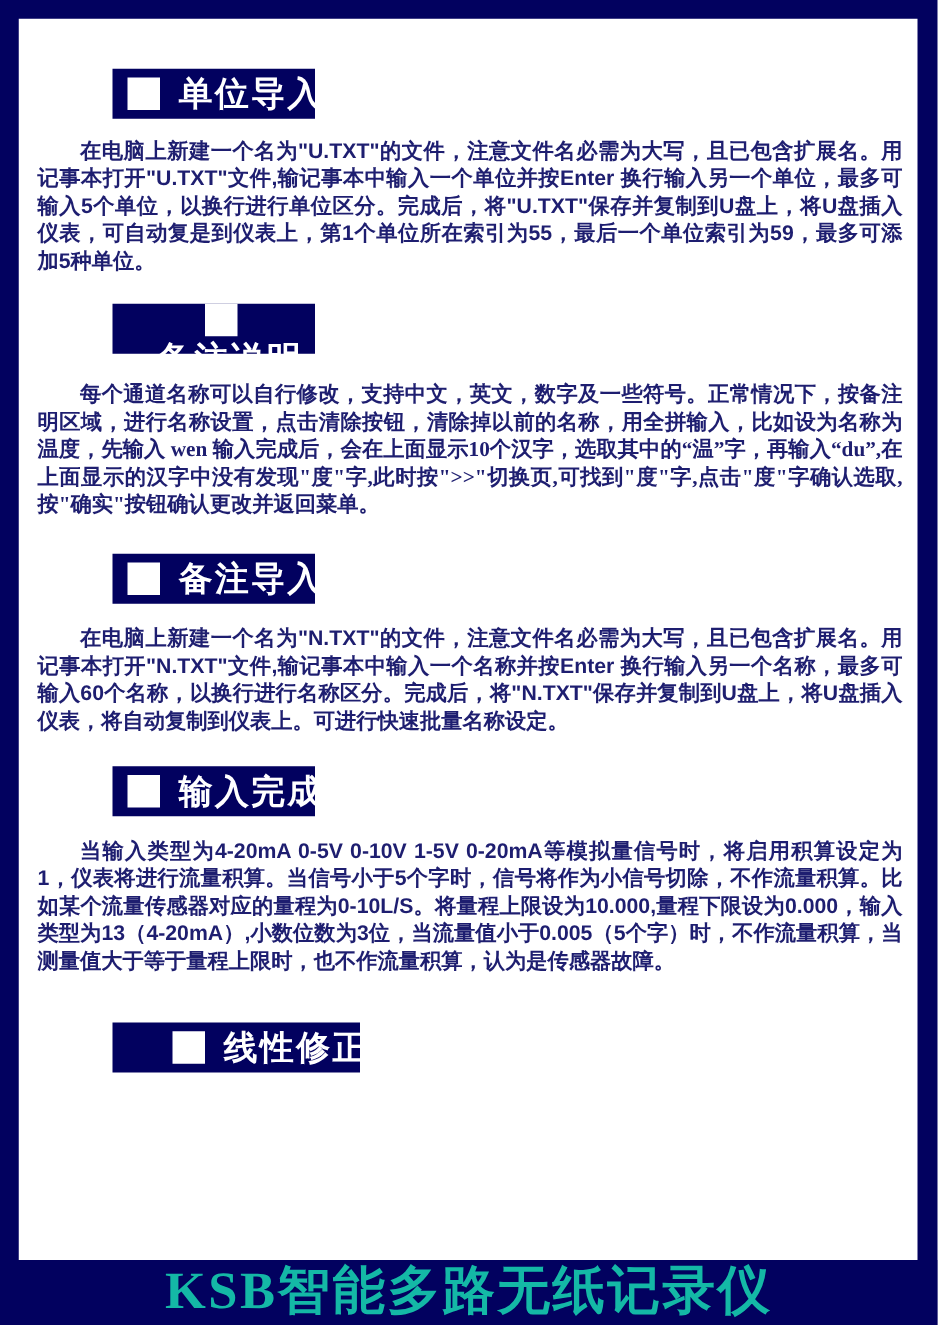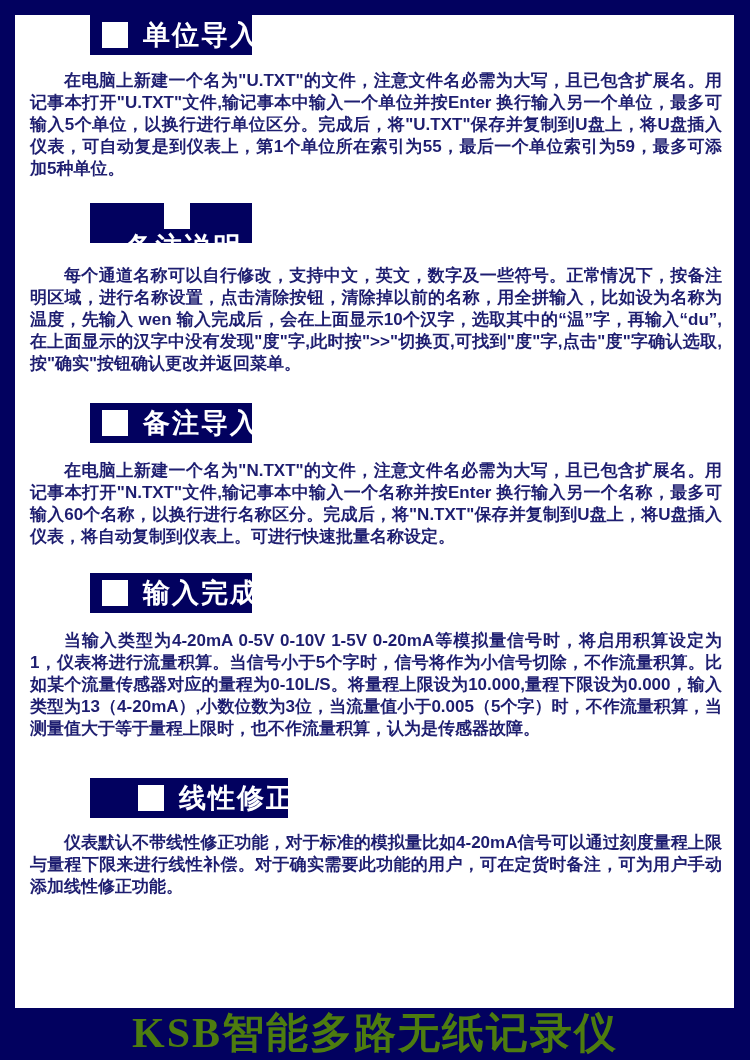--- a/index.html
+++ b/index.html
@@ -51,43 +51,43 @@
     margin: 0;
     padding: 0 12px 0 15px;
     color: #1e1e70;
     font-size: 17px;
     line-height: 22px;
     font-weight: bold;
     text-align: justify;
     text-indent: 2em;
   }
   
-  .s1 .section-header { }
+  .s1 .section-header { margin-top: 40px; }
   .s1 .section-body   { margin-top: 15px; }
   .s2 .section-header { margin-top: 23px; flex-direction: column; }
-  .s2 .section-body   { margin-top: 22px; }
+  .s2 .section-body   { margin-top: 22px; font-family: Liberation Serif, serif; }
   .s3 .section-header { margin-top: 28px; align-items: center; }
   .s3 .section-body   { margin-top: 17px; }
   .s4 .section-header { margin-top: 25px; }
   .s4 .section-body   { margin-top: 17px; }
   .s5 .section-header { margin-top: 38px; padding-left: 48px; }
   .s5 .section-body   { margin-top: 14px; }
   .footer {
     position: absolute;
     left: 0;
     right: 0;
     bottom: 0;
     height: 52px;
     background: #02015f;
     display: flex;
     align-items: center;
     justify-content: center;
   }
   .footer-title {
-    color: #4d7c0f;
+    color: #14b8a6;
     font-family: "Liberation Serif", "DejaVu Serif", serif;
     font-size: 42px;
     font-weight: bold;
     letter-spacing: 2px;
     line-height: 1;
     padding-bottom: 2px;
     white-space: nowrap;
   }
 </style>
 </head>
@@ -126,21 +126,20 @@
         <div class="section-title">输入完成后</div>
       </div>
       <p class="section-body">当输入类型为4-20mA 0-5V 0-10V 1-5V 0-20mA等模拟量信号时，将启用积算设定为1，仪表将进行流量积算。当信号小于5个字时，信号将作为小信号切除，不作流量积算。比如某个流量传感器对应的量程为0-10L/S。将量程上限设为10.000,量程下限设为0.000，输入类型为13（4-20mA）,小数位数为3位，当流量值小于0.005（5个字）时，不作流量积算，当测量值大于等于量程上限时，也不作流量积算，认为是传感器故障。</p>
     </div>
 
     <div class="section s5">
       <div class="section-header">
         <div class="marker"></div>
         <div class="section-title">线性修正</div>
       </div>
-      <p class="section-body">仪表默认不带线性修正功能，对于标准的模拟量比如4-20mA信号可以通过刻度量程上限与量程下限来进行线性补偿。对于确实需要此功能的用户，可在定货时备注，可为用户手动添加线性修正功能。</p>
     </div>
 
   </div>
 
   <div class="footer">
     <div class="footer-title">KSB智能多路无纸记录仪</div>
   </div>
 </div>
 
 </body></html>

